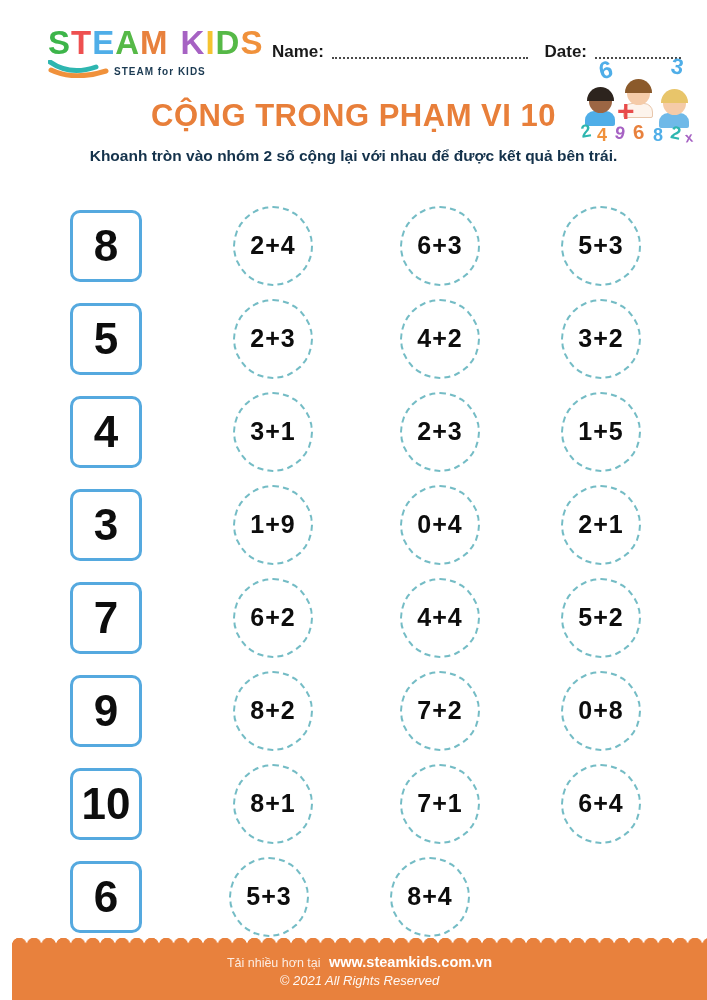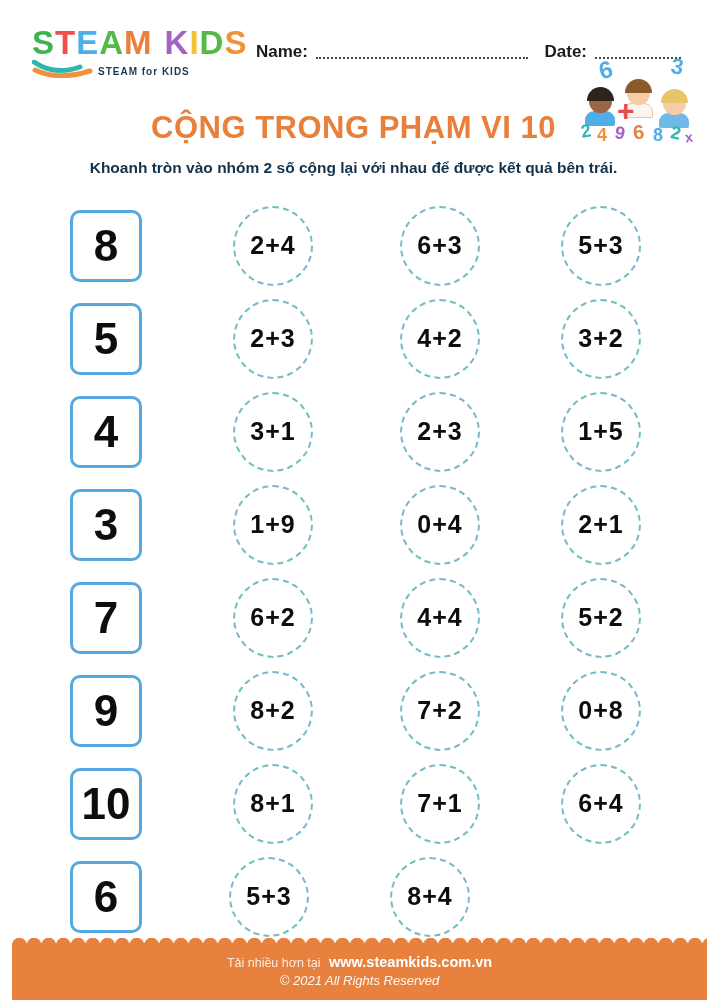--- a/index.html
+++ b/index.html
@@ -1,32 +1,32 @@
 <!DOCTYPE html>
 <html><head>
 <meta charset="utf-8">
 <style>
   * { margin:0; padding:0; box-sizing:border-box; }
   body { background:#ffffff; font-family:"Liberation Sans","DejaVu Sans",sans-serif; }
   .page { position:relative; width:707px; height:1000px; background:#fff; overflow:hidden; margin:0 auto; }
 
   
-  .header { display:flex; align-items:flex-start; padding:26px 26px 0 32px; }
+  .header { display:flex; align-items:flex-start; padding:26px 26px 0 48px; }
   .logo { width:208px; flex:none; }
   .wordmark { font-size:33px; font-weight:700; letter-spacing:1px; line-height:1; white-space:nowrap; }
   .logo-sub { display:flex; align-items:center; margin-top:1px; }
   .tagline { font-size:10px; font-weight:700; color:#1b3a52; letter-spacing:1px; margin-left:4px; }
   .namedate { flex:1; display:flex; align-items:flex-end; margin-left:16px; padding-top:16px; font-size:17px; font-weight:600; color:#1a1a1a; }
   .dotline { border-bottom:2px dotted #4a4a4a; height:16px; margin:0 6px 3px 8px; }
   .dotline.name-line { flex:1; }
   .dotline.date-line { width:86px; flex:none; margin-right:0; }
   .date-label { margin-left:10px; }
 
   
-  .title { margin-top:28px; text-align:center; font-size:31px; font-weight:700; letter-spacing:.5px; color:#e87f3a; }
+  .title { margin-top:16px; text-align:center; font-size:31px; font-weight:700; letter-spacing:.5px; color:#e87f3a; }
   .instruction { margin-top:13px; text-align:center; font-size:15.5px; font-weight:600; color:#14324b; }
 
   
   .illustration { position:absolute; top:60px; right:12px; width:112px; height:90px; }
   .kid { position:absolute; }
   .kid .head { width:23px; height:23px; border-radius:50%; position:relative; }
   .kid .hair { position:absolute; top:-3px; left:-2px; width:27px; height:14px; border-radius:14px 14px 0 0; }
   .kid .body { width:30px; height:15px; border-radius:9px 9px 2px 2px; margin:-2px 0 0 -4px; }
   .kid1 { left:6px; top:30px; }
   .kid1 .head { background:#9c6644; }

